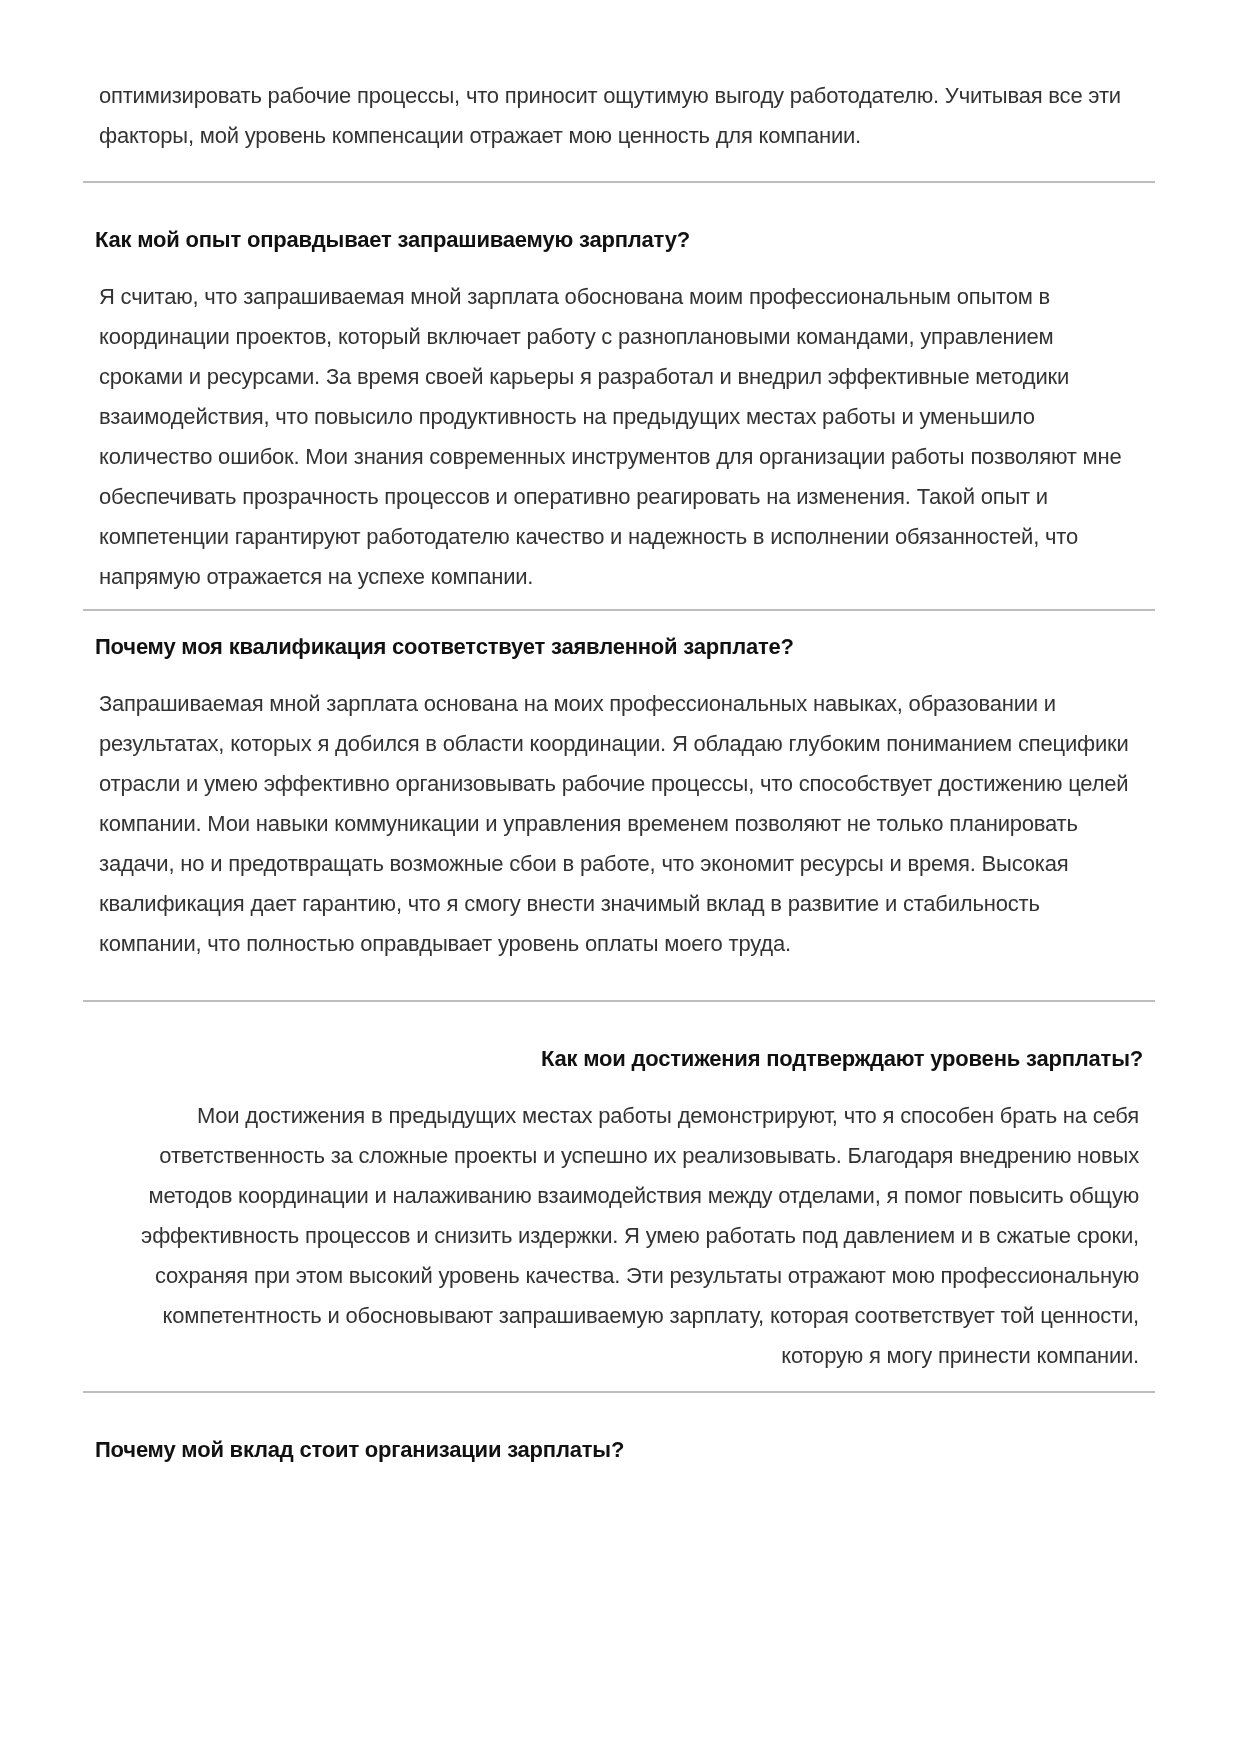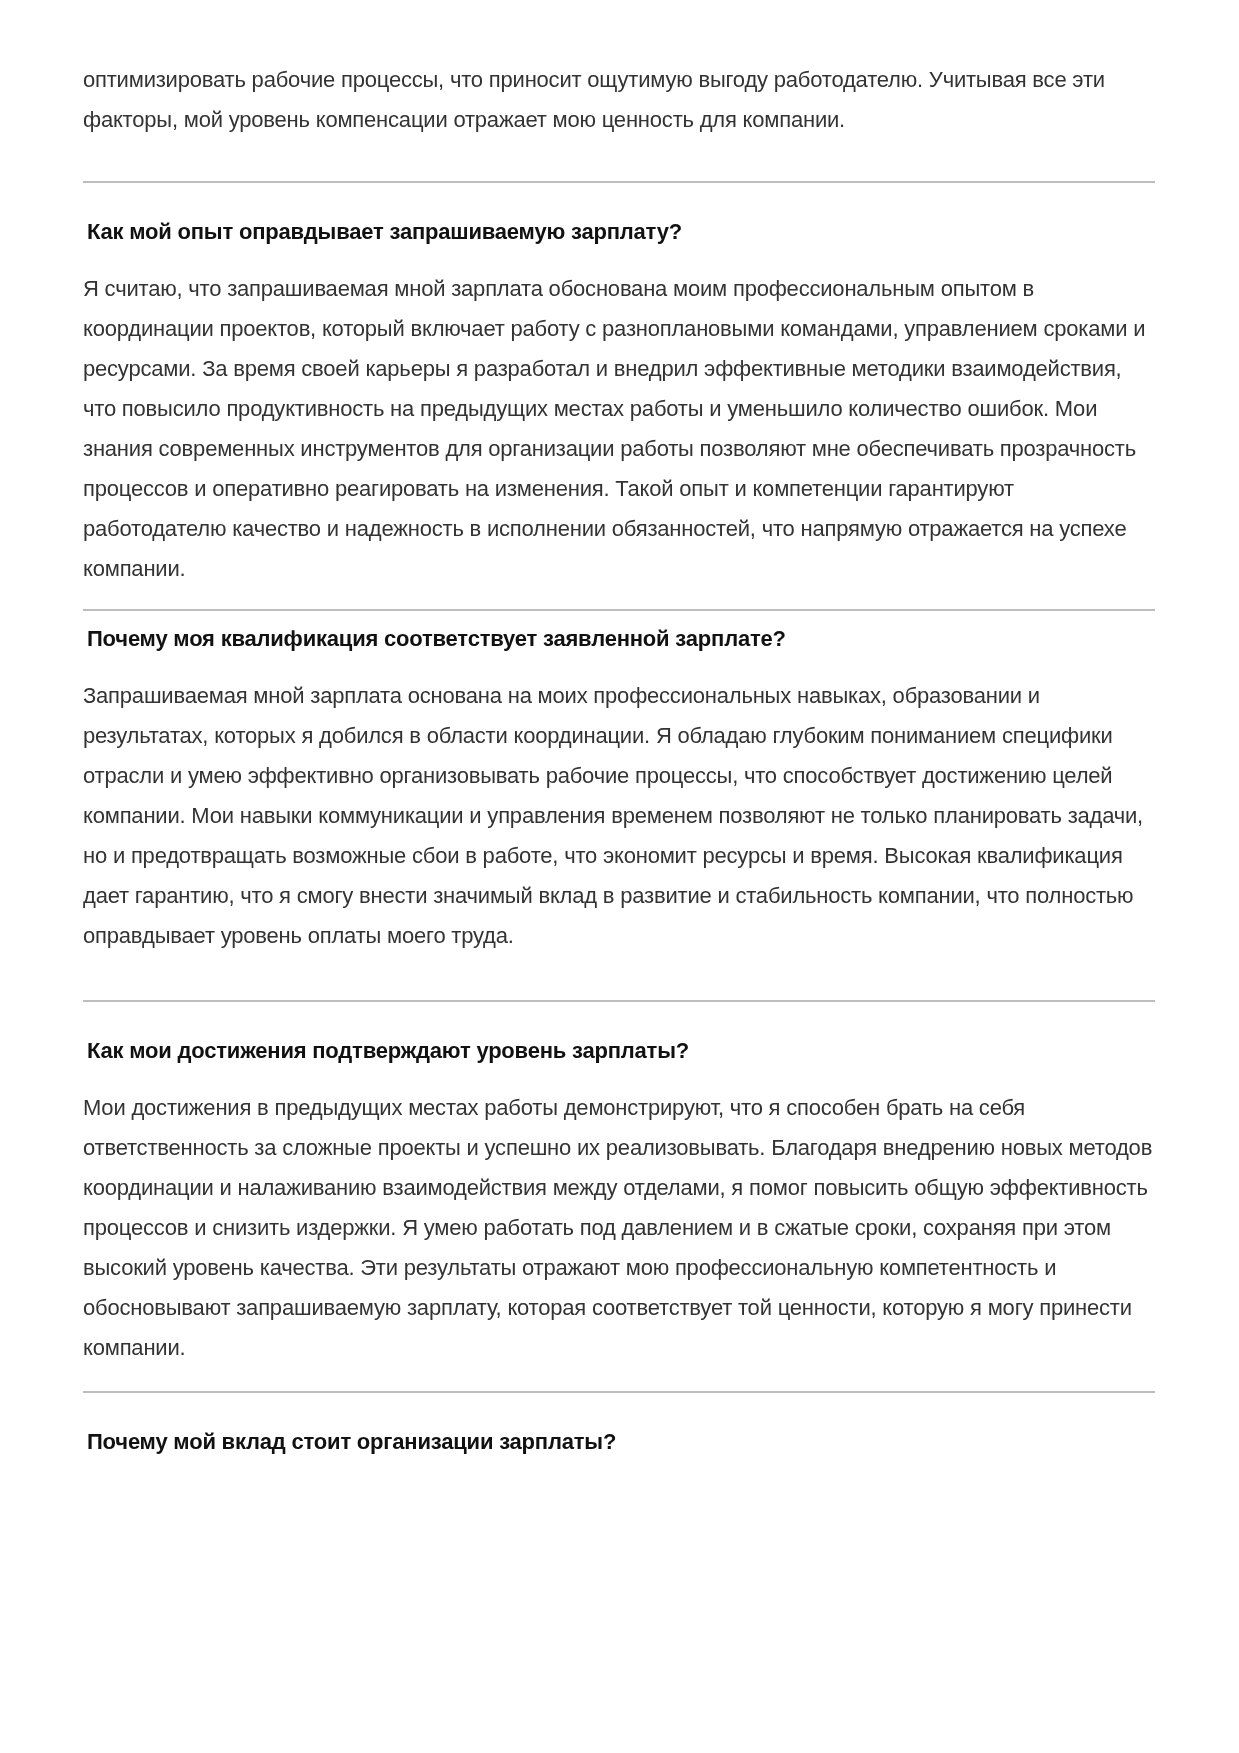--- a/index.html
+++ b/index.html
@@ -17,36 +17,36 @@
     }
     .page {
       position: absolute;
       left: 83px;
       top: 60px;
       width: 1072px;
     }
     .para {
       font-size: 22px;
       line-height: 40px;
-      margin: 0;
+      margin: 16px;
       color: #333333;
       letter-spacing: -0.2px;
     }
     .divider {
       height: 0;
       border: none;
       border-top: 2px solid #bdbdbd;
       margin: 0;
       width: 1072px;
     }
     .question {
       font-size: 22px;
       font-weight: bold;
       color: #111111;
-      margin: 4px;
+      margin: 12px;
       line-height: 30px;
       letter-spacing: -0.2px;
     }
     .section { position: absolute; left: 0; width: 1072px; }
   </style>
 </head>
 <body>
 
 <div class="page">
 
@@ -69,21 +69,21 @@
 
   <div class="section" style="top:560px;">
     <h2 class="question">Почему моя квалификация соответствует заявленной зарплате?</h2>
     <p class="para" style="margin-top:22px;">Запрашиваемая мной зарплата основана на моих профессиональных навыках, образовании и результатах, которых я добился в области координации. Я обладаю глубоким пониманием специфики отрасли и умею эффективно организовывать рабочие процессы, что способствует достижению целей компании. Мои навыки коммуникации и управления временем позволяют не только планировать задачи, но и предотвращать возможные сбои в работе, что экономит ресурсы и время. Высокая квалификация дает гарантию, что я смогу внести значимый вклад в развитие и стабильность компании, что полностью оправдывает уровень оплаты моего труда.</p>
   </div>
 
   <div class="section" style="top:940px;">
     <hr class="divider">
   </div>
 
-  <div class="section" style="top:972px;">
+  <div class="section" style="top:972px;text-align:right;">
     <h2 class="question">Как мои достижения подтверждают уровень зарплаты?</h2>
     <p class="para" style="margin-top:22px;">Мои достижения в предыдущих местах работы демонстрируют, что я способен брать на себя ответственность за сложные проекты и успешно их реализовывать. Благодаря внедрению новых методов координации и налаживанию взаимодействия между отделами, я помог повысить общую эффективность процессов и снизить издержки. Я умею работать под давлением и в сжатые сроки, сохраняя при этом высокий уровень качества. Эти результаты отражают мою профессиональную компетентность и обосновывают запрашиваемую зарплату, которая соответствует той ценности, которую я могу принести компании.</p>
   </div>
 
   <div class="section" style="top:1331px;">
     <hr class="divider">
   </div>
 
   <div class="section" style="top:1363px;">
     <h2 class="question">Почему мой вклад стоит организации зарплаты?</h2>

